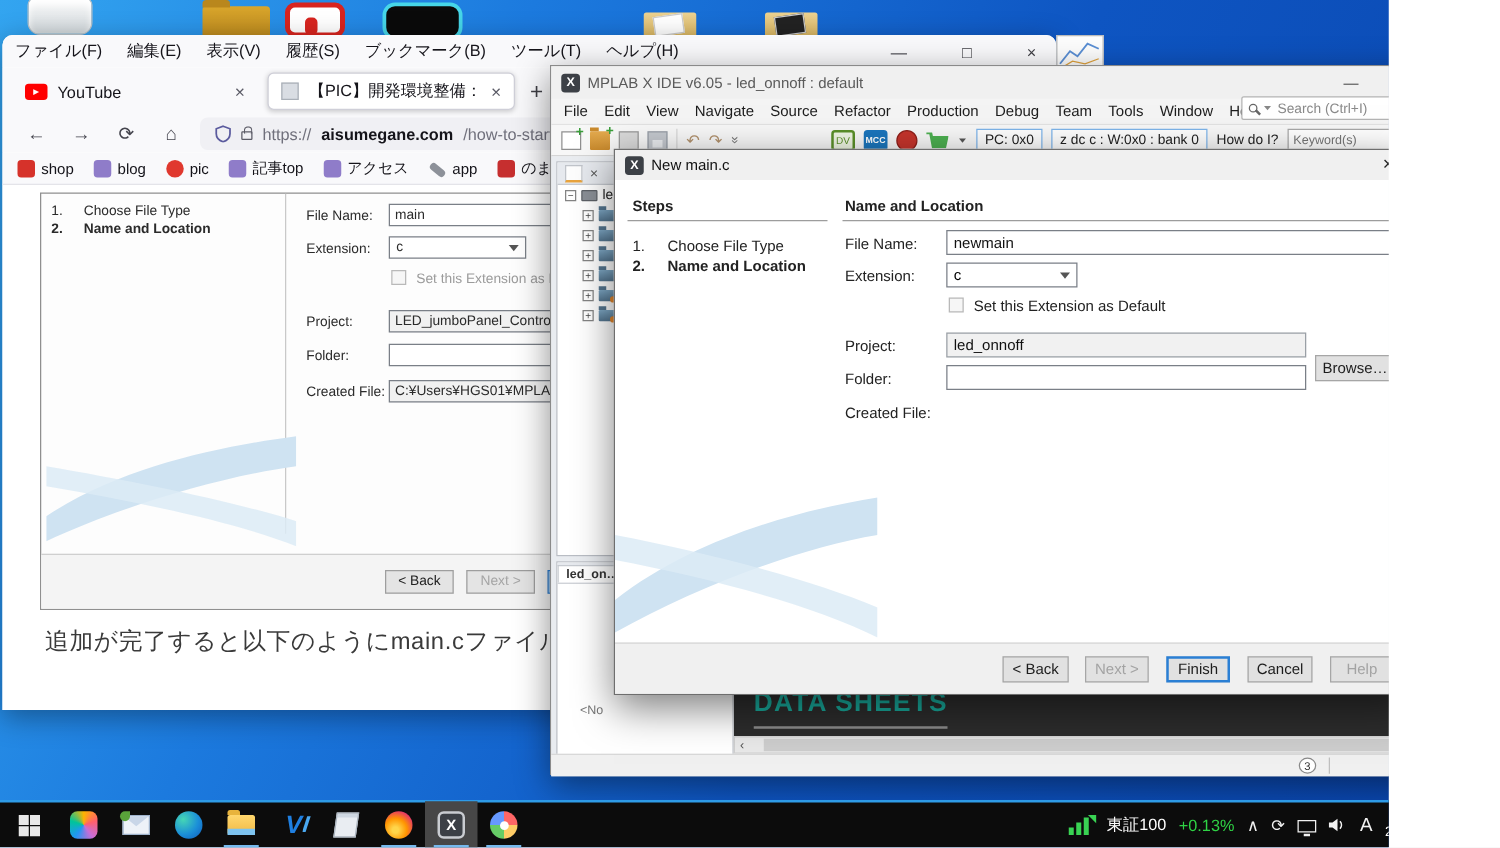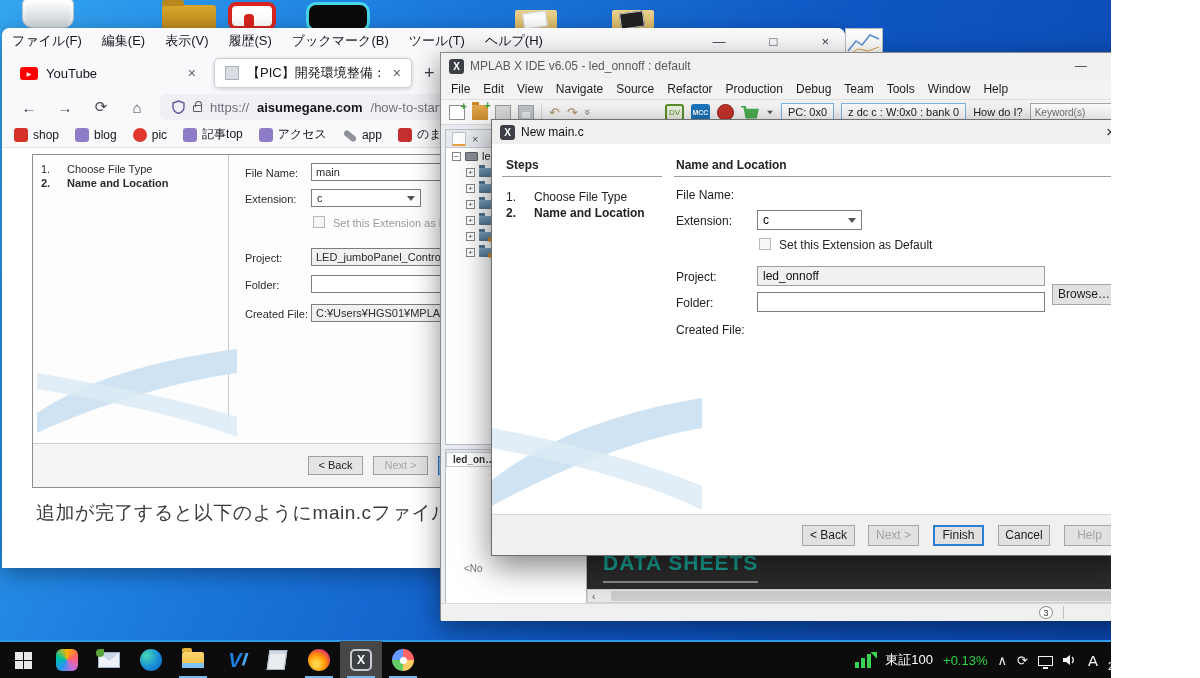--- a/index.html
+++ b/index.html
@@ -347,20 +347,25 @@
       <span>View</span>
       <span>Navigate</span>
       <span>Source</span>
       <span>Refactor</span>
       <span>Production</span>
       <span>Debug</span>
       <span>Team</span>
       <span>Tools</span>
       <span>Window</span>
       <span>Help</span>
+      <div class="mp-search">
+        <span class="lens"></span>
+        <span class="caret" style="border-top-color:#888;transform:scale(.7)"></span>
+        <span>Search (Ctrl+I)</span>
+      </div>
     </div>
     <div class="mp-tools">
       <span class="ti ti-page"></span>
       <span class="ti ti-fold plus"></span>
       <span class="ti ti-open"></span>
       <span class="ti ti-save"></span>
       <span class="tsep"></span>
       <span class="tglyph">↶</span>
       <span class="tglyph">↷</span>
       <span class="tglyph" style="transform:rotate(90deg);color:#777;font-size:11px">»</span>
@@ -455,20 +460,21 @@
       <span class="hr" style="left:10px;top:56px;width:160px"></span>
       <span class="dl" style="left:14px;top:70px">1.</span>
       <span class="dl" style="left:42px;top:70px">Choose File Type</span>
       <span class="dl" style="left:14px;top:86px;font-weight:700">2.</span>
       <span class="dl" style="left:42px;top:86px;font-weight:700">Name and Location</span>
 
       <span class="dl" style="left:184px;top:38px;font-weight:700">Name and Location</span>
       <span class="hr" style="left:182px;top:56px;width:443px"></span>
 
       <span class="dl" style="left:184px;top:68px">File Name:</span>
+      <div class="din" style="left:265px;top:64px;width:362px">newmain</div>
 
       <span class="dl" style="left:184px;top:94px">Extension:</span>
       <div class="selbox" style="left:265px;top:90px;width:105px;height:20px;font-size:12px">
           <span>c</span>
           <span class="caret"></span>
         </div>
 
       <span class="cb" style="left:267px;top:118px"></span>
       <span class="dl dim" style="left:287px;top:118px">Set this Extension as Default</span>
 

